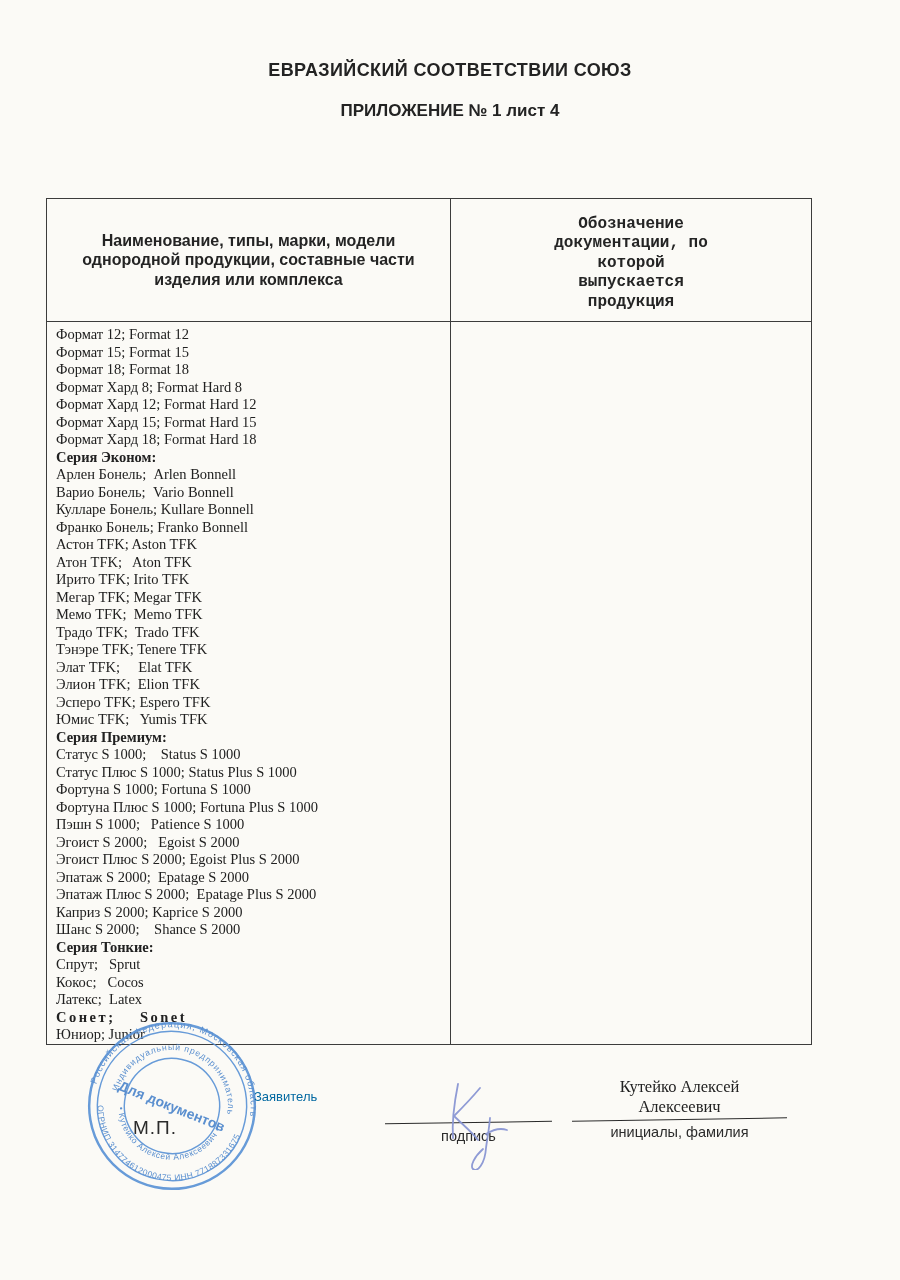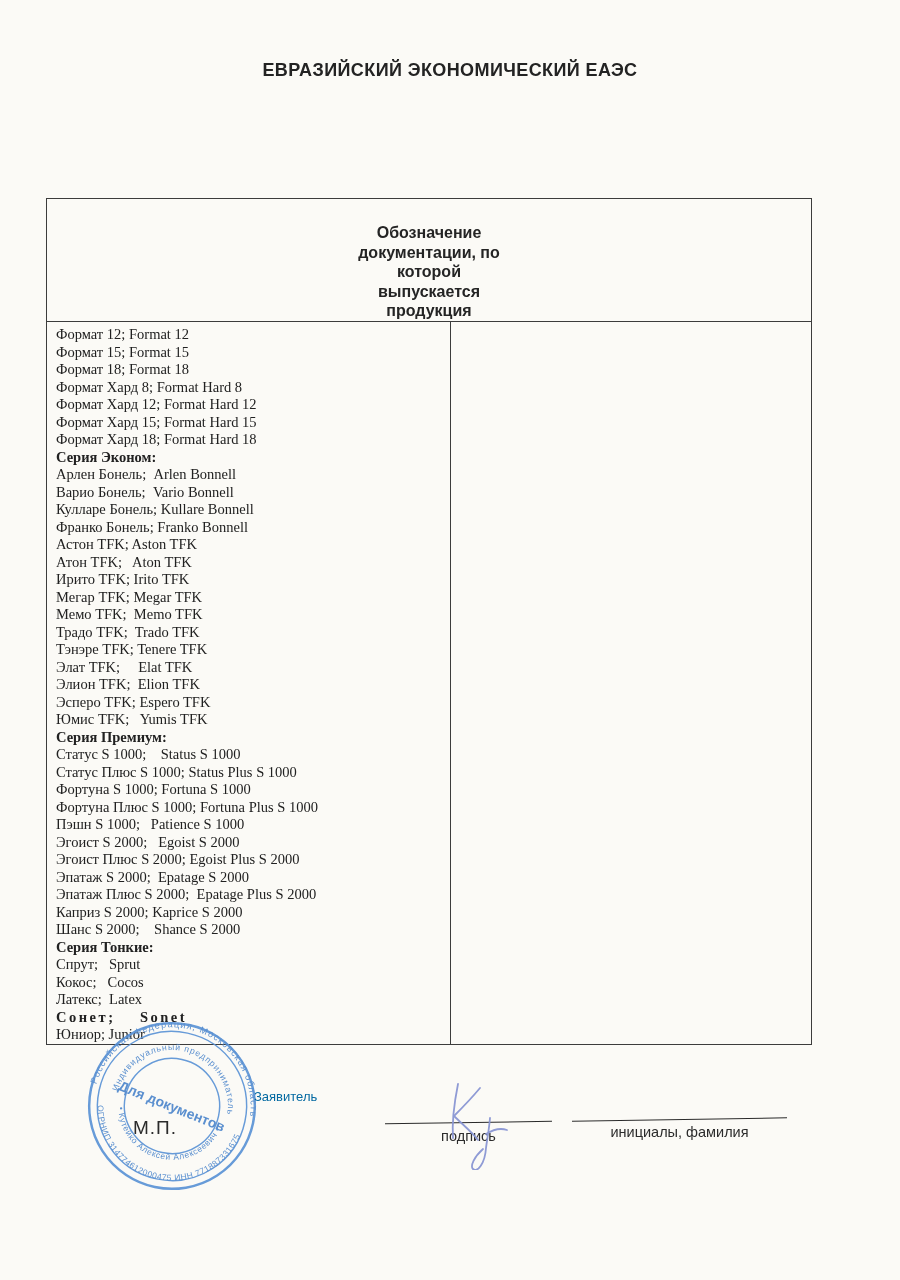--- a/index.html
+++ b/index.html
@@ -13,21 +13,21 @@
   .t3{top:141px;font-size:17px;}
 
   
   .table{position:absolute;left:46px;top:198px;width:764px;border:1.5px solid #3c3c3c;background:transparent;}
   .thead{display:flex;height:122px;border-bottom:1.5px solid #3c3c3c;}
   .tbody{display:flex;height:722px;flex-direction:column;}
   .c1{width:152px;border-right:1.5px solid #3c3c3c;box-sizing:border-box;}
   .c2{width:404px;border-right:1.5px solid #3c3c3c;box-sizing:border-box;}
   .c3{flex:1;box-sizing:border-box;}
   .th{font-weight:bold;font-size:16px;line-height:1.22;text-align:center;display:flex;justify-content:center;align-items:center;color:#242424;}
-  .th.c3{align-items:flex-end;padding-top:7px;}
+  .th.c3{align-items:center;padding-top:7px;font-family:Liberation Mono, monospace;}
   .th-text{display:block;}
   .th.c1 .th-text{max-width:112px;}
   .th.c2 .th-text{max-width:346px;}
   .th.c3 .th-text{max-width:168px;}
 
   
   .list{font-family:"Liberation Serif",serif;font-size:14.5px;line-height:17.5px;padding:4px 0 0 9px;white-space:pre;color:#212121;}
   .row{height:17.5px;}
   .row.bold{font-weight:bold;}
   .row.spaced{letter-spacing:2.5px;font-weight:bold;}
@@ -44,24 +44,28 @@
   .name-caption{position:absolute;left:572px;top:1124px;width:215px;text-align:center;font-size:14.5px;color:#2c2c2c;}
 
   .stamp-wrap{position:absolute;left:84px;top:1018px;width:176px;height:176px;transform:rotate(12deg);z-index:4;opacity:.92;}
   .sig-scribble{position:absolute;left:428px;top:1078px;width:92px;height:92px;z-index:5;}
 </style>
 </head>
 <body>
 
 <div class="page">
 
-  <div class="doc-title t1">ЕВРАЗИЙСКИЙ ЭКОНОМИЧЕСКИЙ ЕАЭС</div>
+  <div class="doc-title t1">ЕВРАЗИЙСКИЙ СООТВЕТСТВИИ СОЮЗ</div>
+  <div class="doc-title t2">ПРИЛОЖЕНИЕ № 1 лист 4</div>
 
   <div class="table">
     <div class="thead">
+      <div class="th c2">
+        <span class="th-text">Наименование, типы, марки, модели однородной продукции, составные части изделия или комплекса</span>
+      </div>
       <div class="th c3">
         <span class="th-text">Обозначение документации, по которой выпускается продукция</span>
       </div>
     </div>
     <div class="tbody">
       <div class="c1"></div>
       <div class="c2 list"><div class="row">Формат 12; Format 12</div><div class="row">Формат 15; Format 15</div><div class="row">Формат 18; Format 18</div><div class="row">Формат Хард 8; Format Hard 8</div><div class="row">Формат Хард 12; Format Hard 12</div><div class="row">Формат Хард 15; Format Hard 15</div><div class="row">Формат Хард 18; Format Hard 18</div><div class="row bold">Серия Эконом:</div><div class="row">Арлен Бонель;  Arlen Bonnell</div><div class="row">Варио Бонель;  Vario Bonnell</div><div class="row">Кулларе Бонель; Kullare Bonnell</div><div class="row">Франко Бонель; Franko Bonnell</div><div class="row">Астон TFK; Aston TFK</div><div class="row">Атон TFK;   Aton TFK</div><div class="row">Ирито TFK; Irito TFK</div><div class="row">Мегар TFK; Megar TFK</div><div class="row">Мемо TFK;  Memo TFK</div><div class="row">Традо TFK;  Trado TFK</div><div class="row">Тэнэре TFK; Tenere TFK</div><div class="row">Элат TFK;     Elat TFK</div><div class="row">Элион TFK;  Elion TFK</div><div class="row">Эсперо TFK; Espero TFK</div><div class="row">Юмис TFK;   Yumis TFK</div><div class="row bold">Серия Премиум:</div><div class="row">Статус S 1000;    Status S 1000</div><div class="row">Статус Плюс S 1000; Status Plus S 1000</div><div class="row">Фортуна S 1000; Fortuna S 1000</div><div class="row">Фортуна Плюс S 1000; Fortuna Plus S 1000</div><div class="row">Пэшн S 1000;   Patience S 1000</div><div class="row">Эгоист S 2000;   Egoist S 2000</div><div class="row">Эгоист Плюс S 2000; Egoist Plus S 2000</div><div class="row">Эпатаж S 2000;  Epatage S 2000</div><div class="row">Эпатаж Плюс S 2000;  Epatage Plus S 2000</div><div class="row">Каприз S 2000; Kaprice S 2000</div><div class="row">Шанс S 2000;    Shance S 2000</div><div class="row bold">Серия Тонкие:</div><div class="row">Спрут;   Sprut</div><div class="row">Кокос;   Cocos</div><div class="row">Латекс;  Latex</div><div class="row spaced">Сонет;    Sonet</div><div class="row">Юниор; Junior</div></div>
       <div class="c3"></div>
     </div>
   </div>
@@ -105,16 +109,20 @@
       <path d="M30,6 C26,26 24,46 25,60"></path>
       <path d="M52,10 C42,22 34,30 26,38 C34,46 44,54 50,62"></path>
       <path d="M62,40 C61,52 59,62 58,70 C57,86 49,95 45,91 C42,88 46,79 55,71"></path>
       <path d="M58,56 C66,51 73,50 79,52"></path>
     </g>
   </svg>
 
   <div class="sig-line"></div>
   <div class="sig-caption">подпись</div>
 
+  <div class="name-block">
+    <div>Кутейко Алексей</div>
+    <div>Алексеевич</div>
+  </div>
   <div class="name-line"></div>
   <div class="name-caption">инициалы, фамилия</div>
 
 </div>
 
 </body></html>

